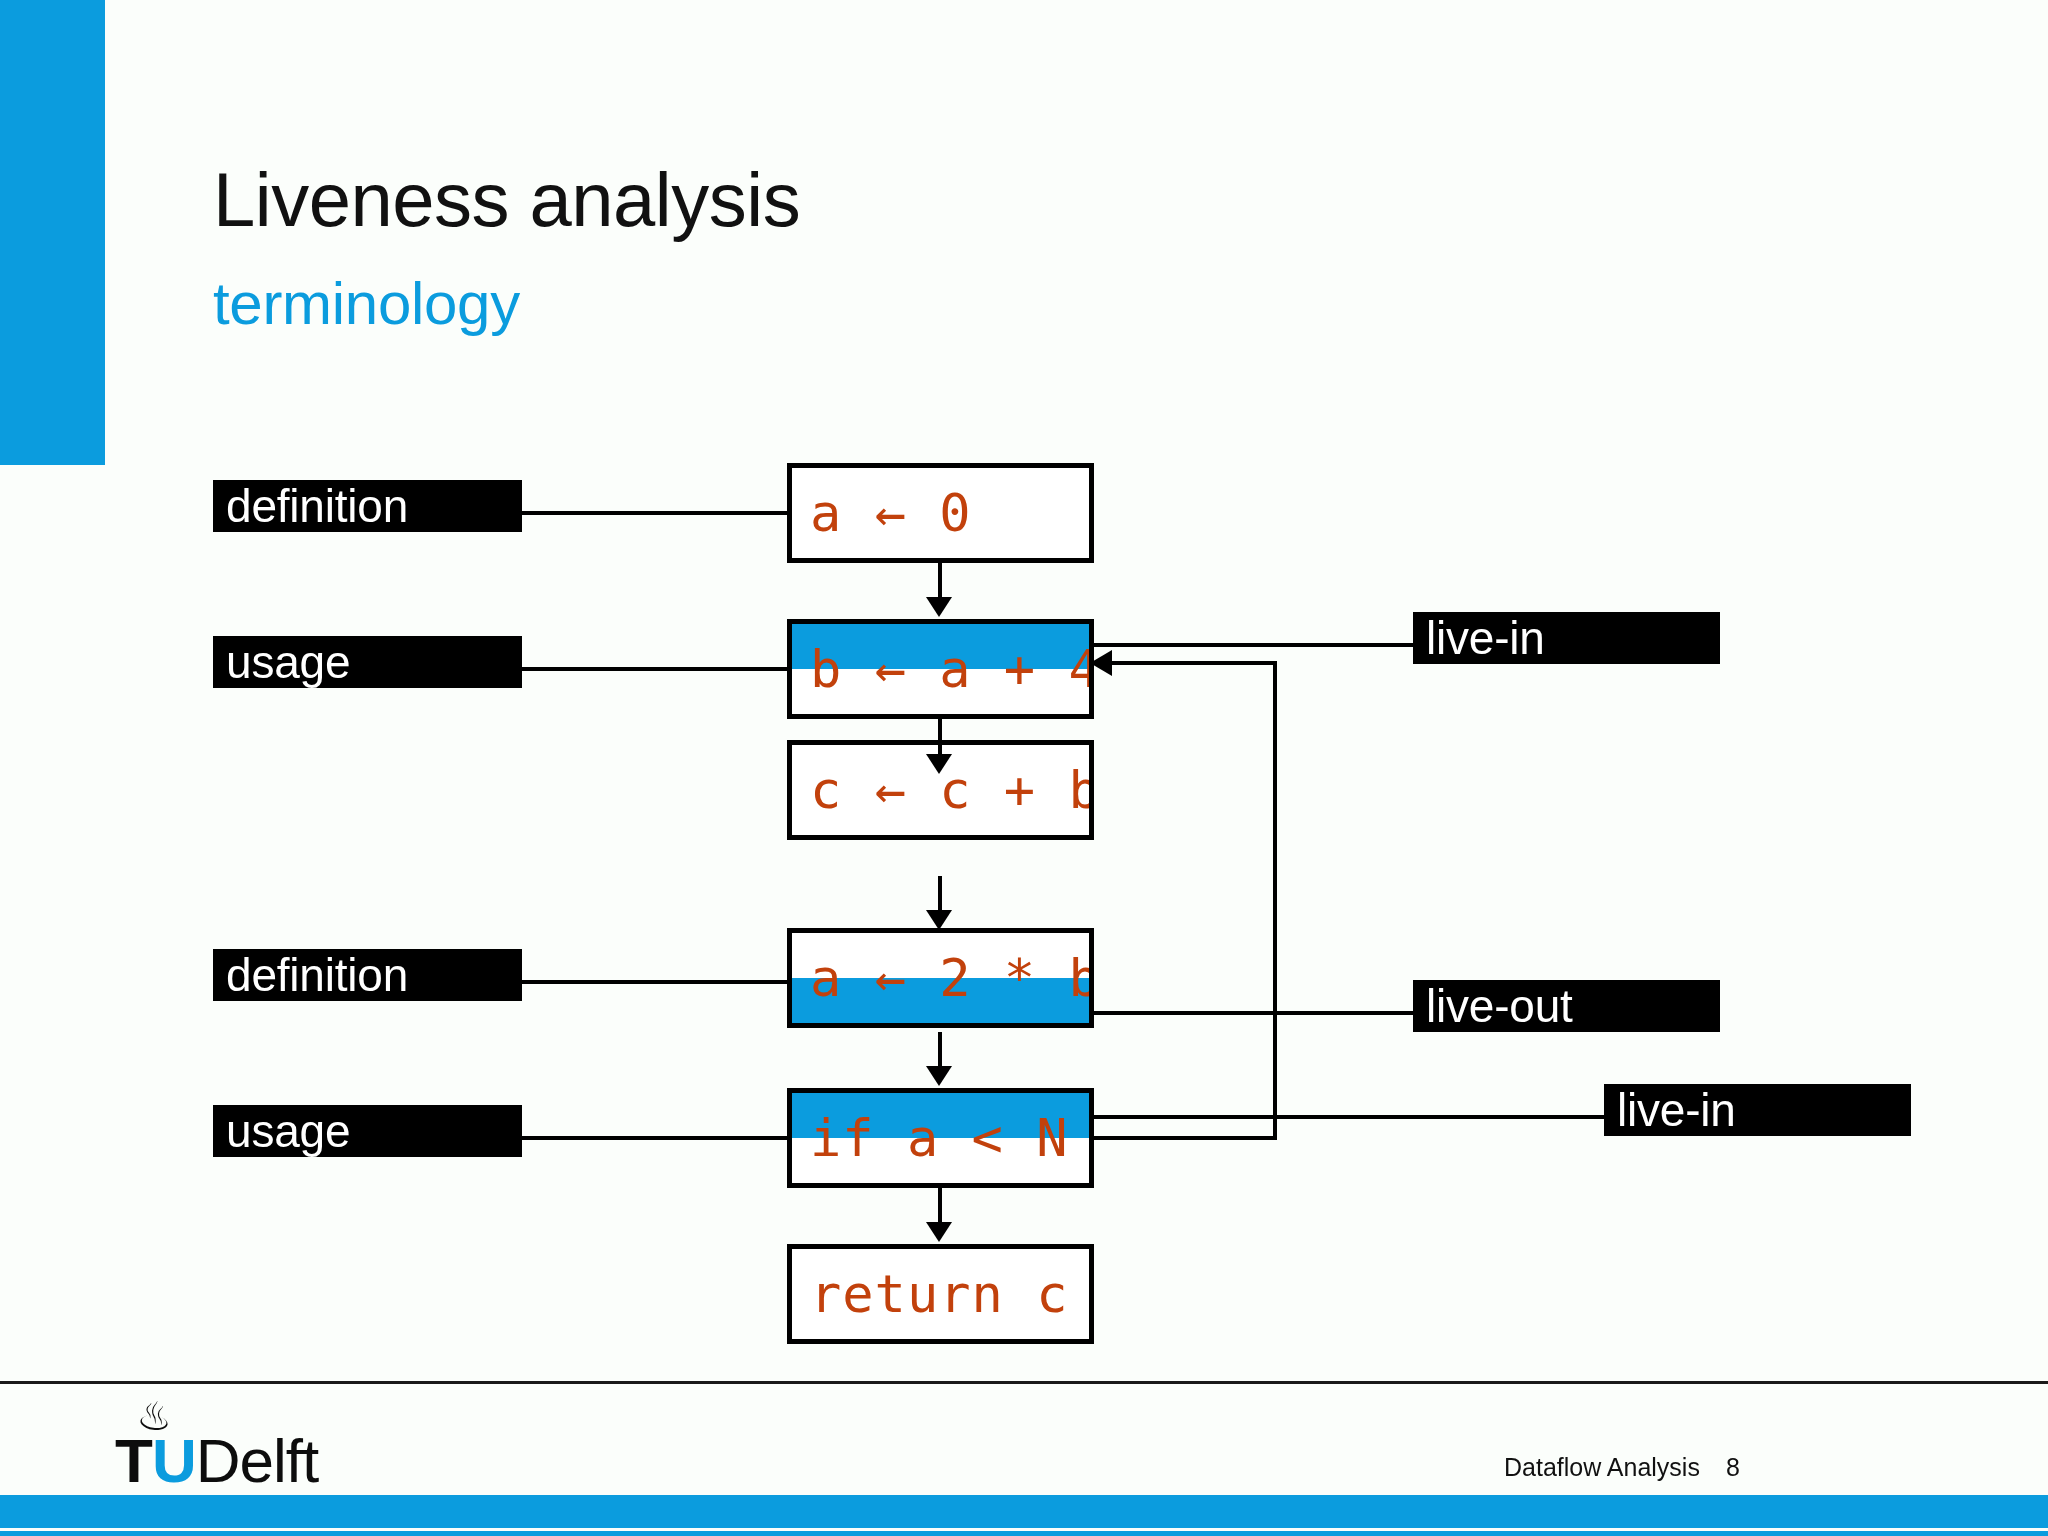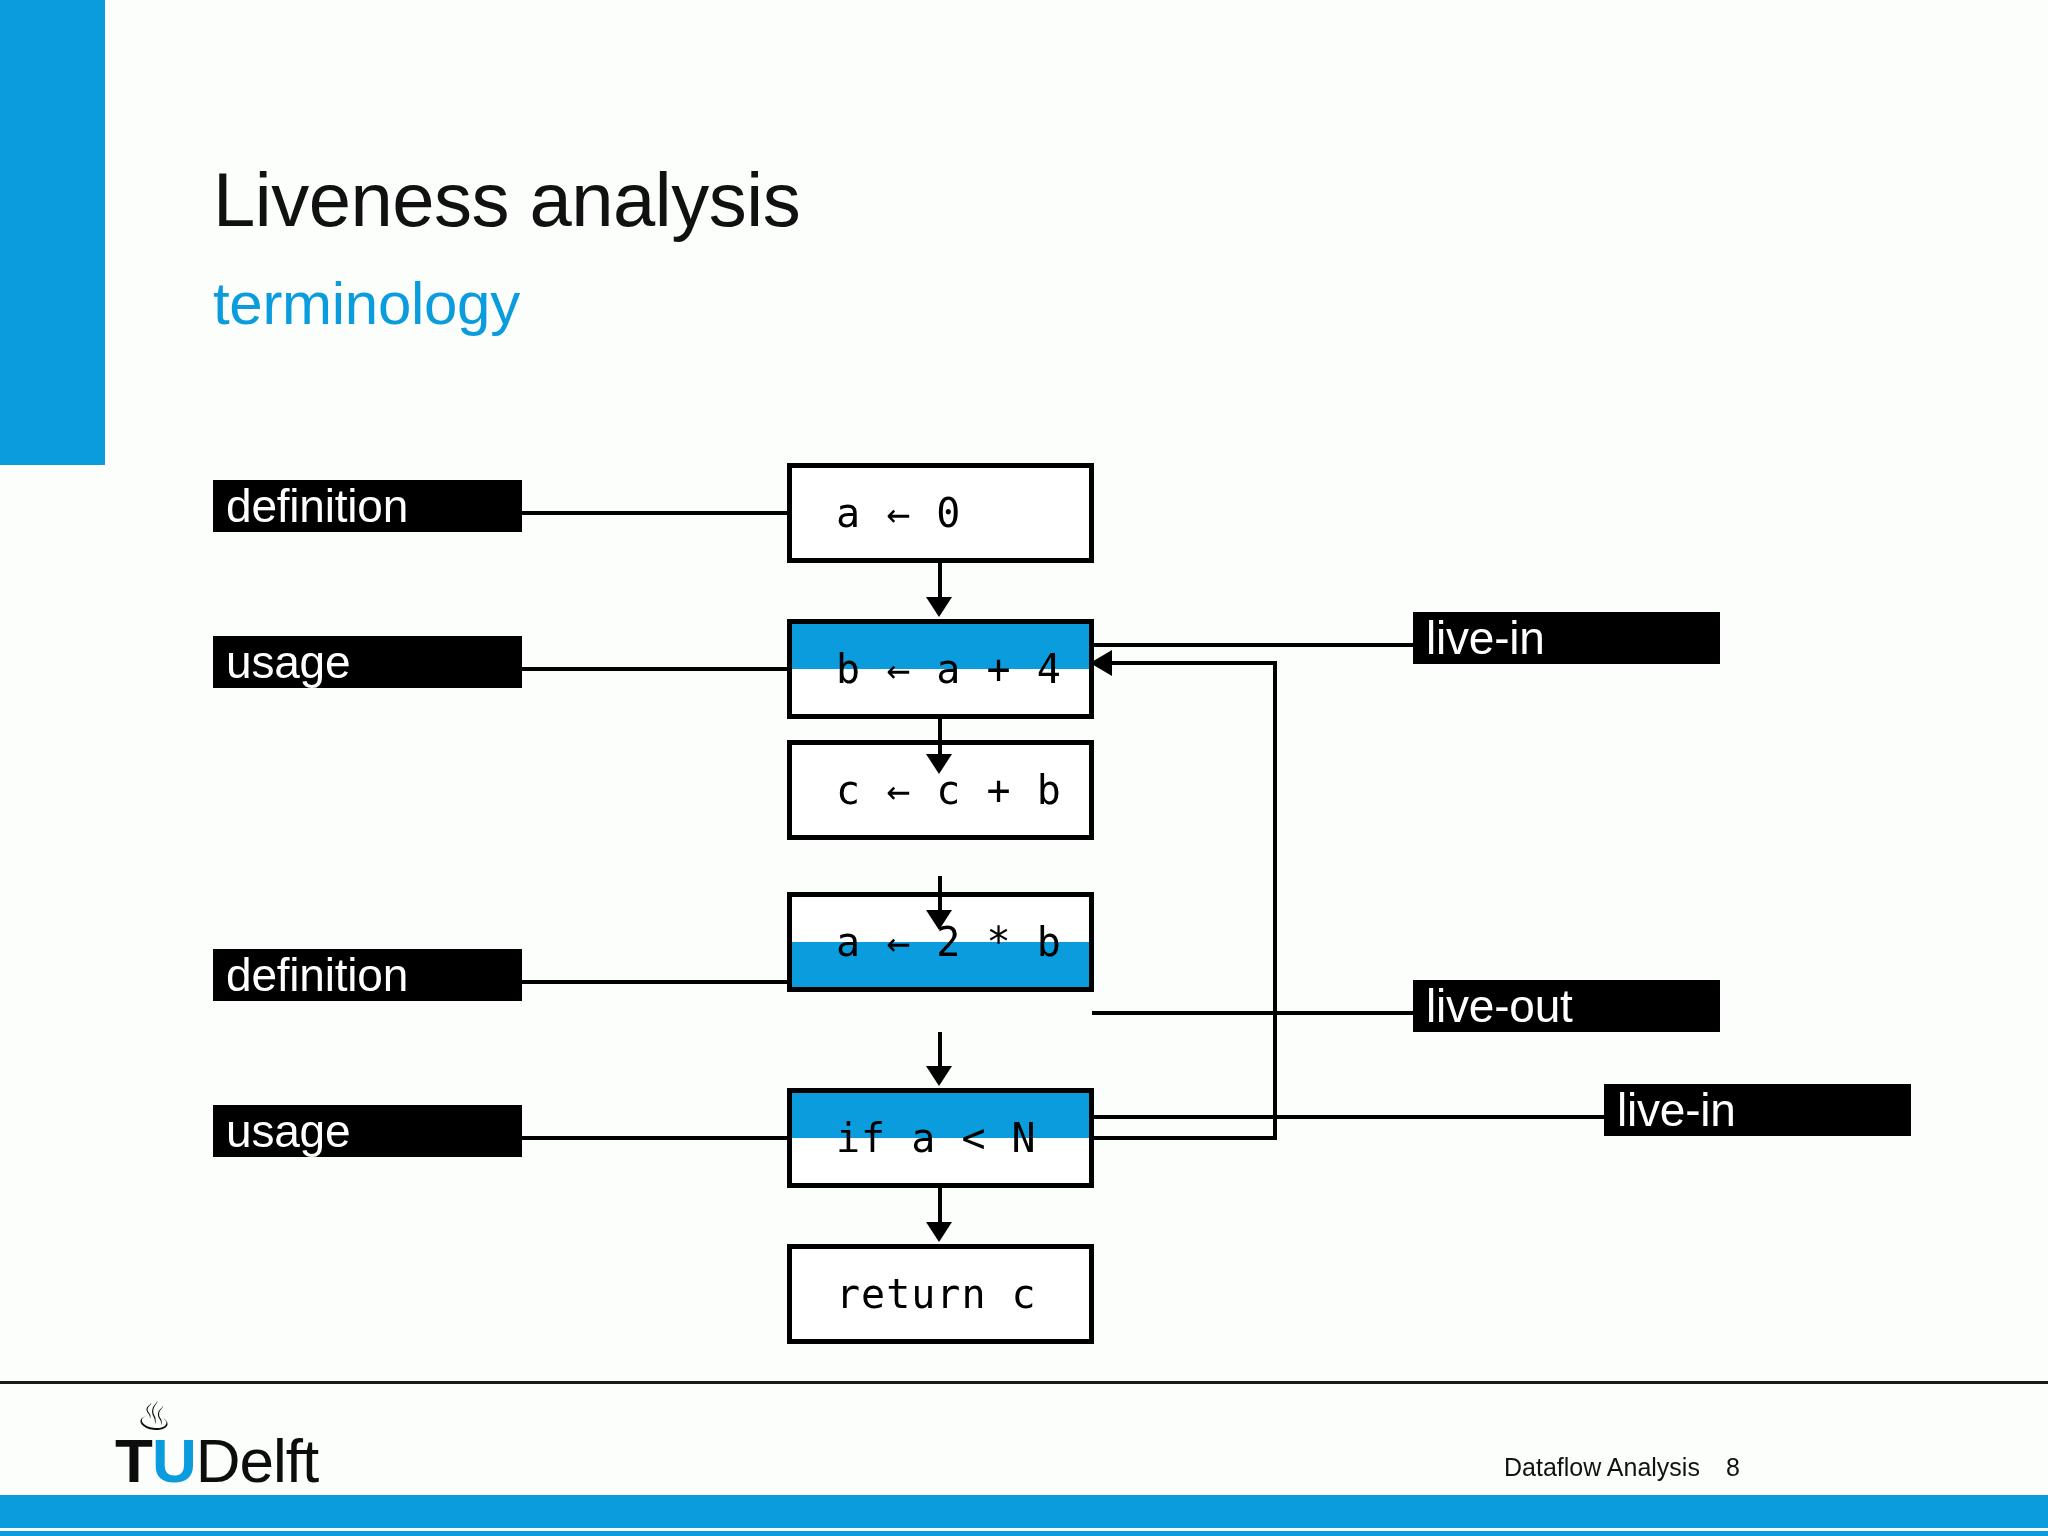--- a/index.html
+++ b/index.html
@@ -54,21 +54,21 @@
     position:absolute;left:0;width:100%;height:50%;
     background:var(--brand);
   }
   .node .hl.top{top:0;}
   .node .hl.bottom{bottom:0;}
   .node .code{
     position:absolute;left:0;top:0;width:100%;height:100%;
     display:flex;align-items:center;
     padding-left:18px;box-sizing:border-box;
     font-family:"DejaVu Sans Mono","Liberation Mono",monospace;
-    font-size:40px;color:#000000;letter-spacing:1px;white-space:pre;margin-left:26px;
+    font-size:52px;color:#c2410c;letter-spacing:1px;white-space:pre;
   }
 
   
   .chip{
     position:absolute;box-sizing:border-box;
     background:#000;color:#fff;
     display:flex;align-items:center;
     padding-left:13px;
     font-size:46px;line-height:46px;
     height:52px;
@@ -131,21 +131,21 @@
 
   <div class="node" style="left:787px;top:619px;">
     <div class="hl top"></div>
     <div class="code">b ← a + 4</div>
   </div>
 
   <div class="node" style="left:787px;top:740px;">
     <div class="code">c ← c + b</div>
   </div>
 
-  <div class="node" style="left:787px;top:892px;">
+  <div class="node" style="left:787px;top:928px;">
     <div class="hl bottom"></div>
     <div class="code">a ← 2 * b</div>
   </div>
 
   <div class="node" style="left:787px;top:1088px;">
     <div class="hl top"></div>
     <div class="code">if a &lt; N</div>
   </div>
 
   <div class="node" style="left:787px;top:1244px;">

